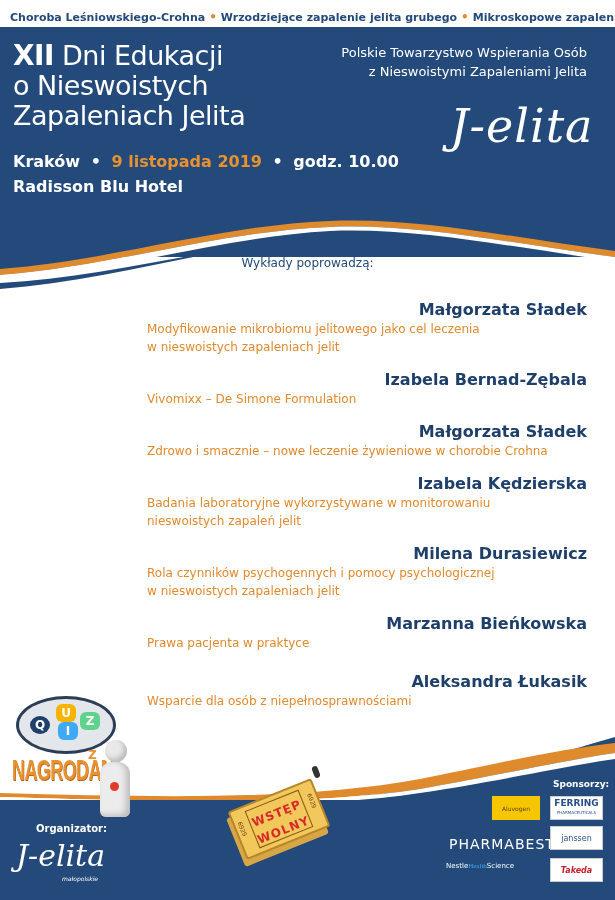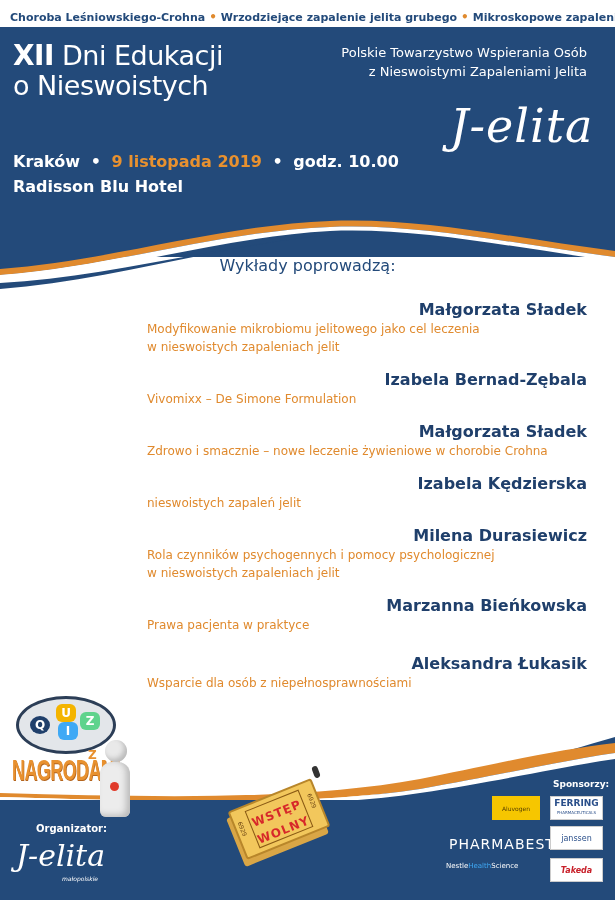--- a/index.html
+++ b/index.html
@@ -39,21 +39,21 @@
   .logo-script {
     position: absolute; left: 450px; top: 72px; color: #ffffff;
     font-family: "DejaVu Serif", serif; font-style: italic;
     font-size: 46px; letter-spacing: 1px;
   }
 
   .wave { position: absolute; left: 0; top: 205px; width: 615px; height: 90px; }
 
   .lectures-heading {
     position: absolute; left: 0; width: 615px; top: 256px; text-align: center;
-    color: #234a7a; font-size: 16px;
+    color: #234a7a; font-size: 12px;
   }
 
   .speakers { position: absolute; left: 147px; top: 300px; width: 440px; }
   .speaker { margin-bottom: 14px; }
   .speaker .name { color: #1f3f6b; font-size: 16px; font-weight: bold; line-height: 20px; text-align: right; }
   .speaker .topic { color: #e08a2e; font-size: 12px; line-height: 18px; }
 
   .quiz { position: absolute; left: 10px; top: 690px; width: 130px; height: 130px; }
   .bubble {
     position: absolute; left: 6px; top: 6px; width: 100px; height: 58px;
@@ -102,37 +102,38 @@
     position: absolute; height: 24px; background: #fff; border: 1px solid #ccc;
     display: flex; align-items: center; justify-content: center; text-align: center;
   }
   .aluvogen { left: 492px; top: 796px; width: 48px; background: #f6c600; border: none; color: #5a4300; font-size: 6px; }
   .ferring { left: 550px; top: 796px; width: 53px; flex-direction: column; color: #2a4f8a; font-weight: bold; font-size: 9px; line-height: 10px; }
   .ferring small { font-size: 4px; font-weight: normal; color: #2a4f8a; }
   .janssen { left: 550px; top: 826px; width: 53px; color: #2a4f8a; font-size: 8px; }
   .takeda { left: 550px; top: 858px; width: 53px; color: #c8202a; font-style: italic; font-weight: bold; font-size: 8px; }
   .pharmabest { position: absolute; left: 449px; top: 836px; color: #fff; font-size: 14px; font-weight: normal; letter-spacing: 1px; }
   .nestle { position: absolute; left: 446px; top: 862px; color: #fff; font-size: 7px; }
-  .nestle .hl { color: #3fa9f5; }
+  .nestle .hl { color: #3fa9f5; font-family: Liberation Serif, serif; }
 </style>
 </head>
 <body>
 
 <div class="topbar">
   <span>Choroba Leśniowskiego-Crohna</span>
   <span class="dot">•</span>
   <span>Wrzodziejące zapalenie jelita grubego</span>
   <span class="dot">•</span>
   <span>Mikroskopowe zapalenie jelita</span>
 </div>
 
 <div class="header">
   <div class="title">
     <div><span class="xii">XII</span> <span>Dni Edukacji</span></div>
     <div>o Nieswoistych</div>
+    <div>Zapaleniach Jelita</div>
   </div>
   <div class="event-info">
     <div>
       <span>Kraków</span>
       <span class="bullet">•</span>
       <span class="date">9 listopada 2019</span>
       <span class="bullet">•</span>
       <span>godz. 10.00</span>
     </div>
     <div>Radisson Blu Hotel</div>
@@ -163,20 +164,21 @@
   <div class="speaker">
     <div class="name">Izabela Bernad-Zębala</div>
     <div class="topic">Vivomixx – De Simone Formulation</div>
   </div>
   <div class="speaker" style="margin-top:4px">
     <div class="name">Małgorzata Sładek</div>
     <div class="topic">Zdrowo i  smacznie – nowe leczenie żywieniowe w chorobie Crohna</div>
   </div>
   <div class="speaker" style="margin-top:4px">
     <div class="name">Izabela Kędzierska</div>
+    <div class="topic">Badania laboratoryjne wykorzystywane w monitorowaniu</div>
     <div class="topic">nieswoistych zapaleń jelit</div>
   </div>
   <div class="speaker" style="margin-top:2px">
     <div class="name">Milena Durasiewicz</div>
     <div class="topic">Rola czynników psychogennych i pomocy psychologicznej</div>
     <div class="topic">w nieswoistych zapaleniach jelit</div>
   </div>
   <div class="speaker" style="margin-top:2px">
     <div class="name">Marzanna Bieńkowska</div>
     <div class="topic">Prawa pacjenta w praktyce</div>

